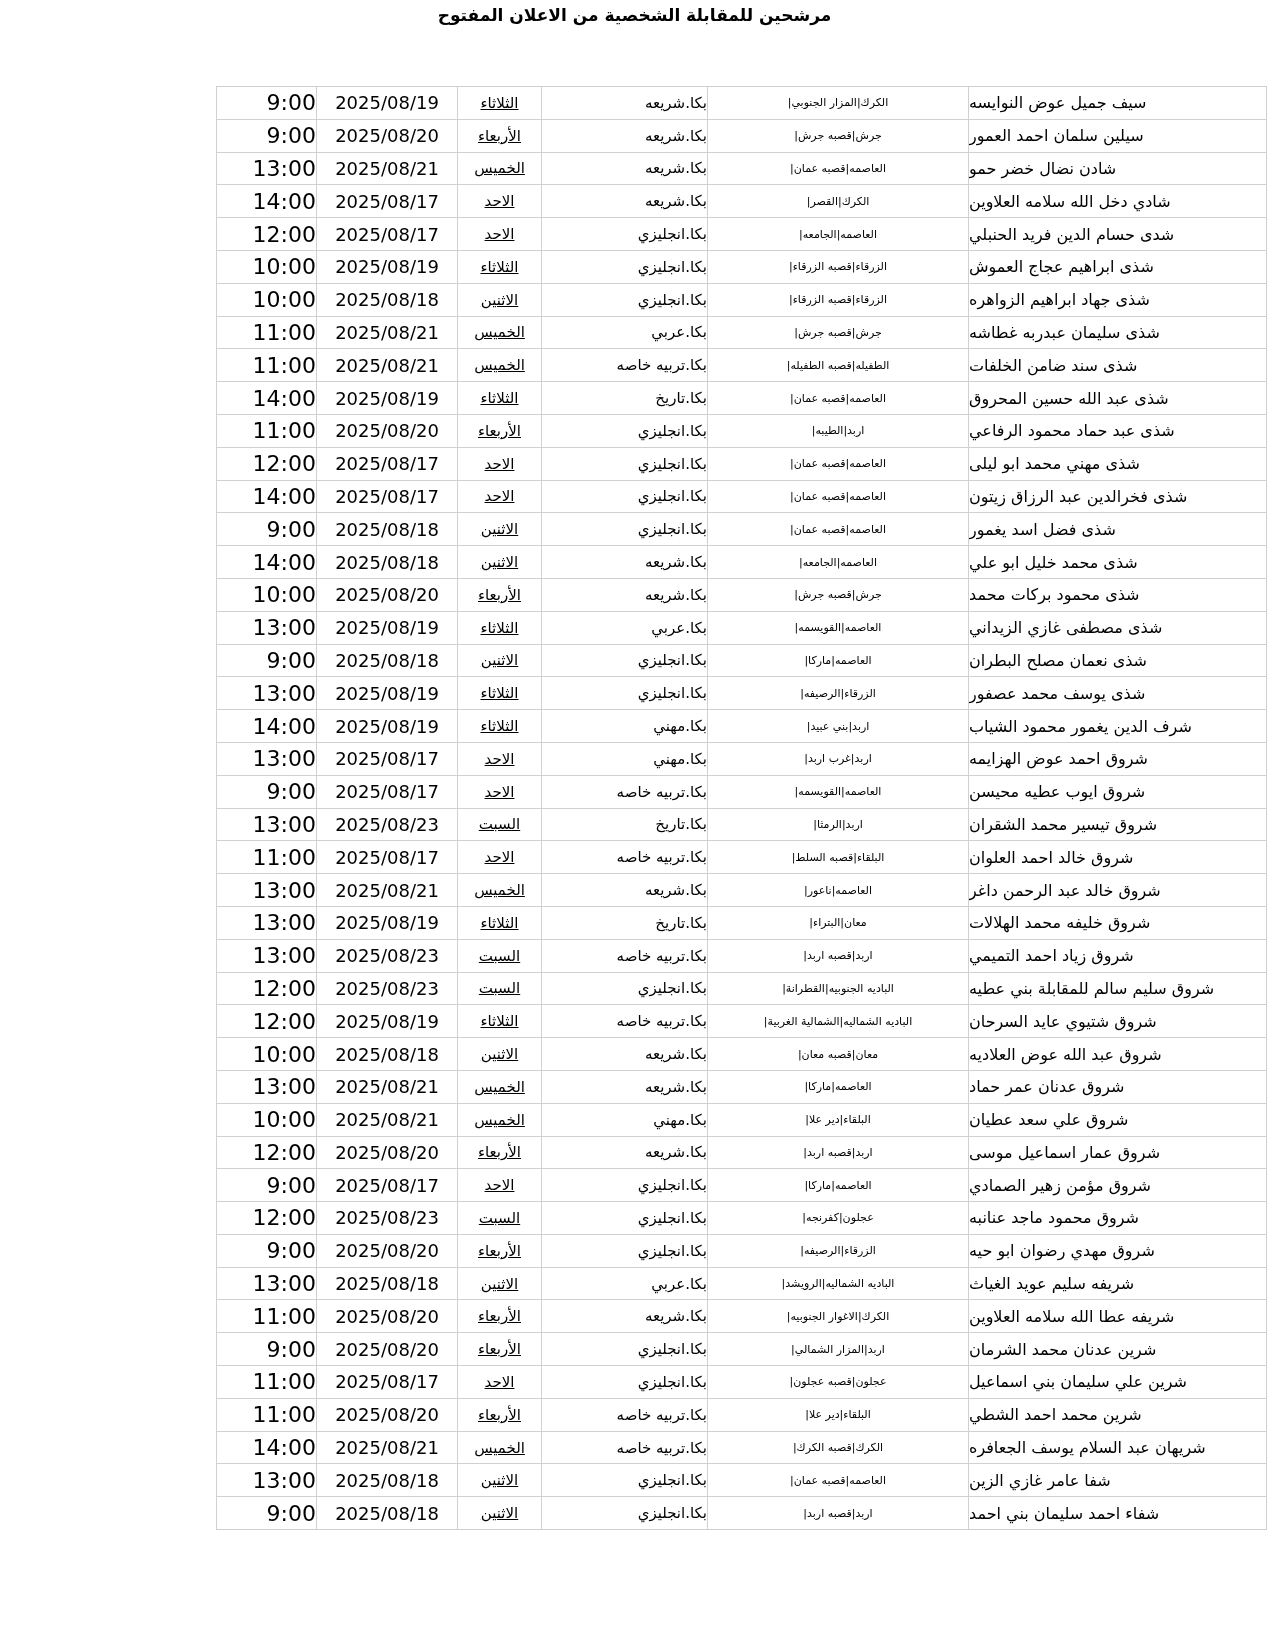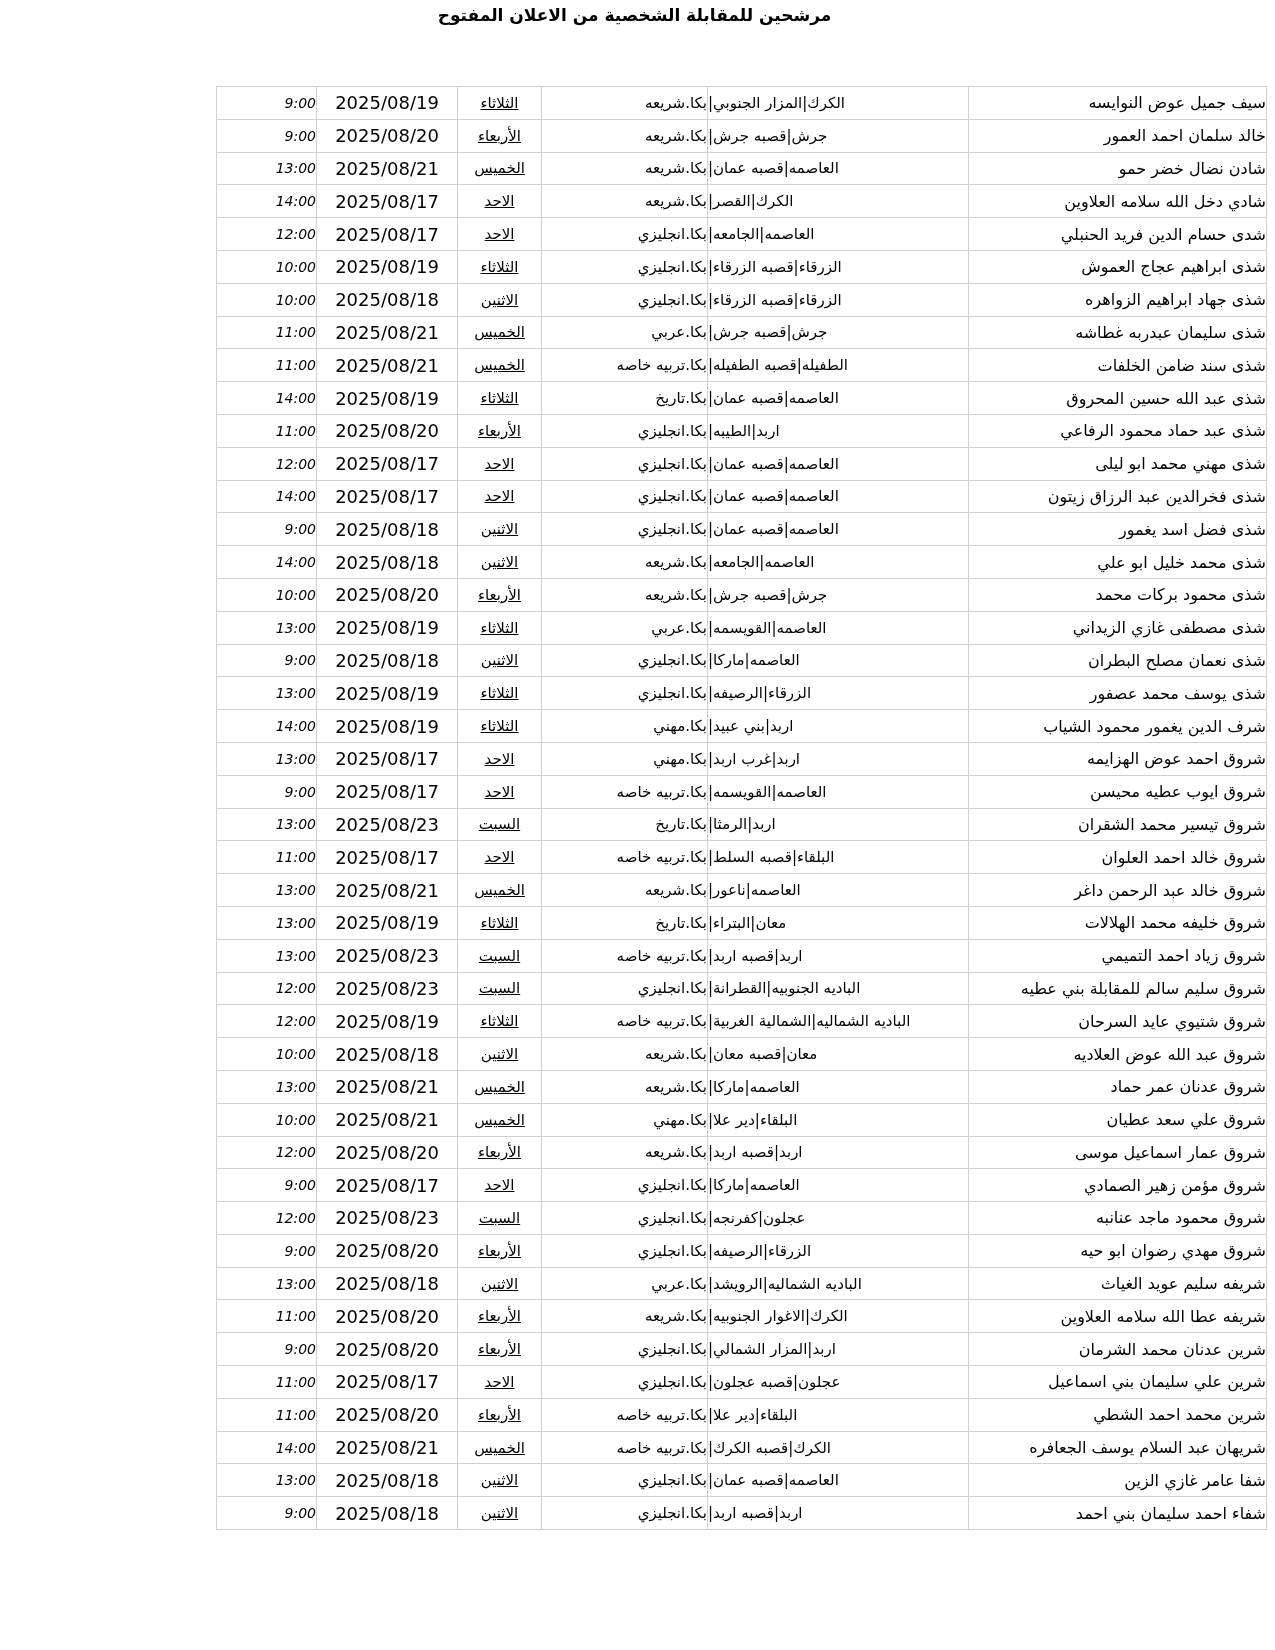--- a/index.html
+++ b/index.html
@@ -5,26 +5,26 @@
   html,body{margin:0;padding:0;background:#ffffff;}
   body{width:1275px;height:1650px;font-family:"DejaVu Sans",sans-serif;color:#000;}
   .page{position:relative;width:1275px;height:1650px;background:#fff;direction:rtl;overflow:hidden;padding-left:6px;}
   .title{position:absolute;top:5px;left:0;right:0;text-align:center;
          font-size:17px;font-weight:700;color:#000;}
   table.tbl{position:absolute;top:86px;left:222px;width:1050px;
             border-collapse:collapse;table-layout:fixed;direction:rtl;}
   table.tbl td{border:1px solid var(--grid,#d0d0d0);height:31.8px;
                white-space:nowrap;overflow:hidden;vertical-align:middle;
                padding:0;color:#000;background:#fff;}
-  td.col-name{text-align:right;padding-right:5px;padding-left:2px;font-size:16px;}
-  td.col-location{text-align:left;padding-right:4px;padding-left:2px;font-size:15px;}
+  td.col-name{text-align:left;padding-right:5px;padding-left:2px;font-size:16px;}
+  td.col-location{text-align:center;padding-right:4px;padding-left:2px;font-size:11px;}
   td.col-qualification{text-align:right;font-size:15px;}
   td.col-day{text-align:center;font-size:15px;text-decoration:underline;}
   td.col-date{text-align:center;padding-right:3px;font-size:18px;letter-spacing:0px;}
-  td.col-time{padding-right:22px;font-size:14px;font-style:italic;}
+  td.col-time{padding-right:22px;font-size:22px;}
   
   col.c-name{width:298px;} col.c-location{width:261px;} col.c-qualification{width:166px;}
   col.c-day{width:84px;} col.c-date{width:141px;} col.c-time{width:100px;}
 </style>
 </head>
 <body>
 
 <div class="page">
   <div class="title">مرشحين للمقابلة الشخصية من الاعلان المفتوح</div>
   <table class="tbl" dir="rtl">
@@ -39,21 +39,21 @@
     <tbody>
         <tr>
           <td class="col-name">سيف جميل عوض النوايسه</td>
           <td class="col-location">الكرك|المزار الجنوبي|</td>
           <td class="col-qualification">بكا.شريعه</td>
           <td class="col-day">الثلاثاء</td>
           <td class="col-date">2025/08/19</td>
           <td class="col-time">9:00</td>
         </tr>
         <tr>
-          <td class="col-name">خالد سلمان احمد العمور</td>
+          <td class="col-name">سيلين سلمان احمد العمور</td>
           <td class="col-location">جرش|قصبه جرش|</td>
           <td class="col-qualification">بكا.شريعه</td>
           <td class="col-day">الأربعاء</td>
           <td class="col-date">2025/08/20</td>
           <td class="col-time">9:00</td>
         </tr>
         <tr>
           <td class="col-name">شادن نضال خضر حمو</td>
           <td class="col-location">العاصمه|قصبه عمان|</td>
           <td class="col-qualification">بكا.شريعه</td>

